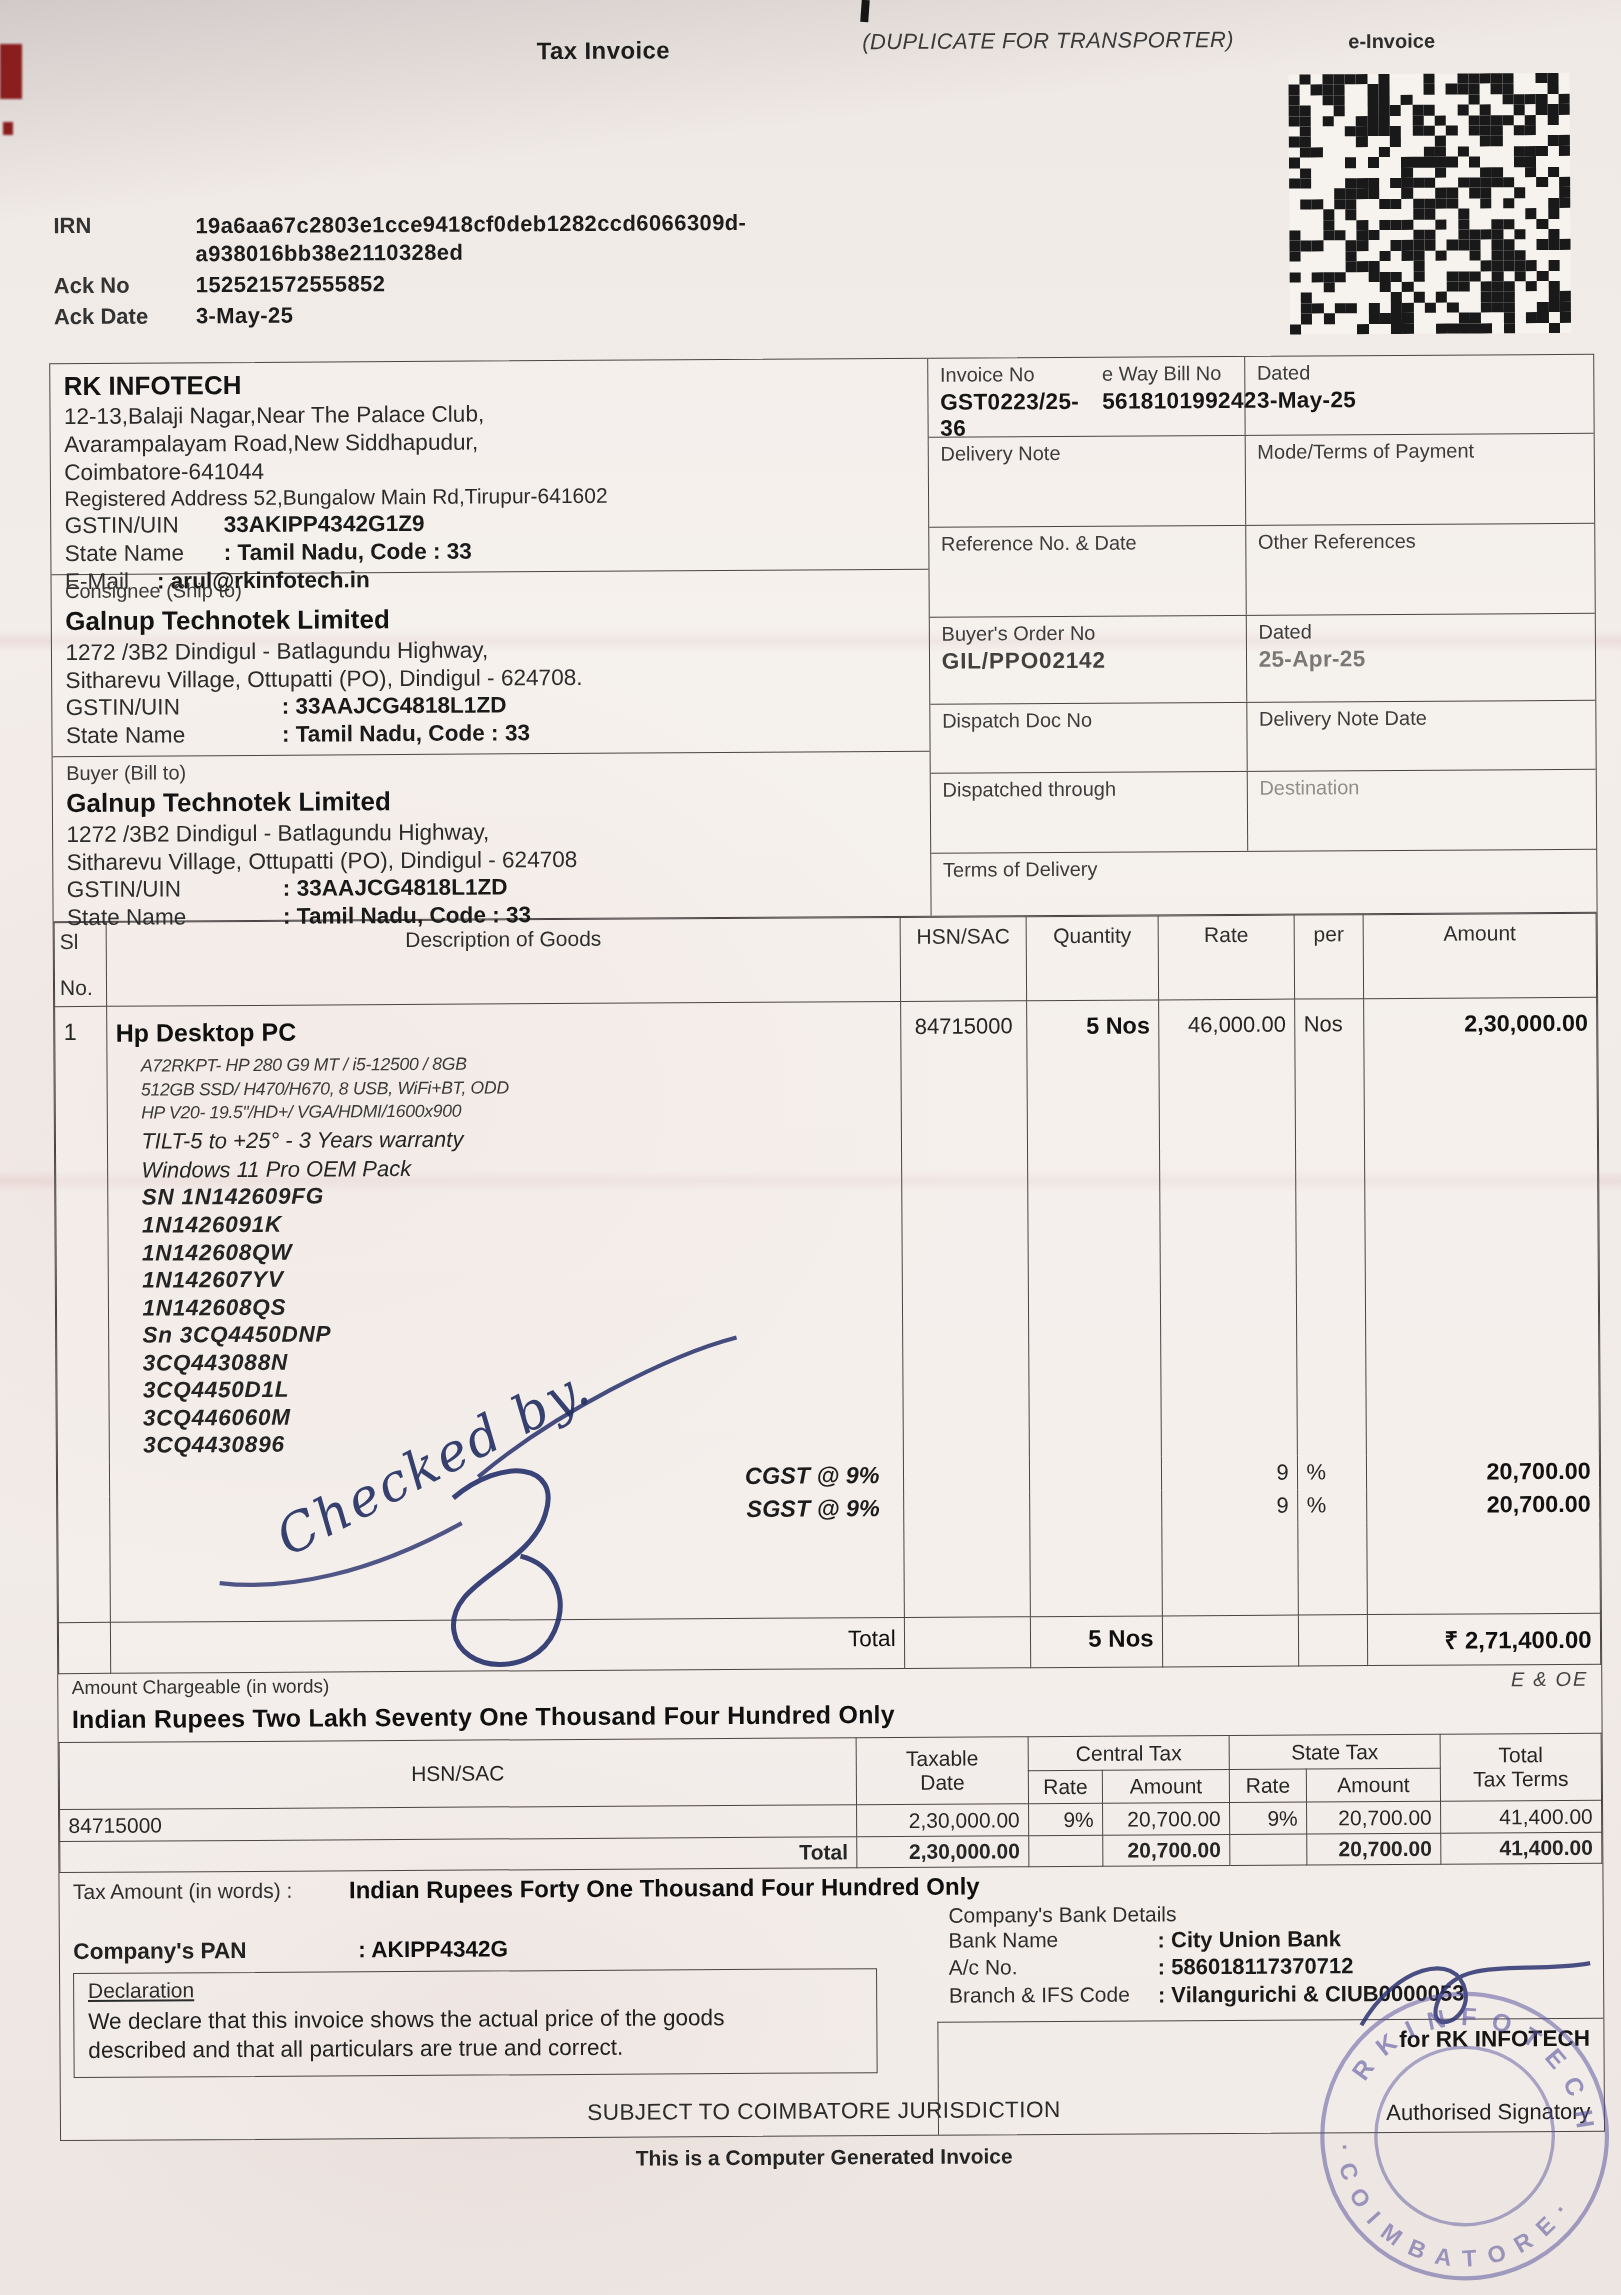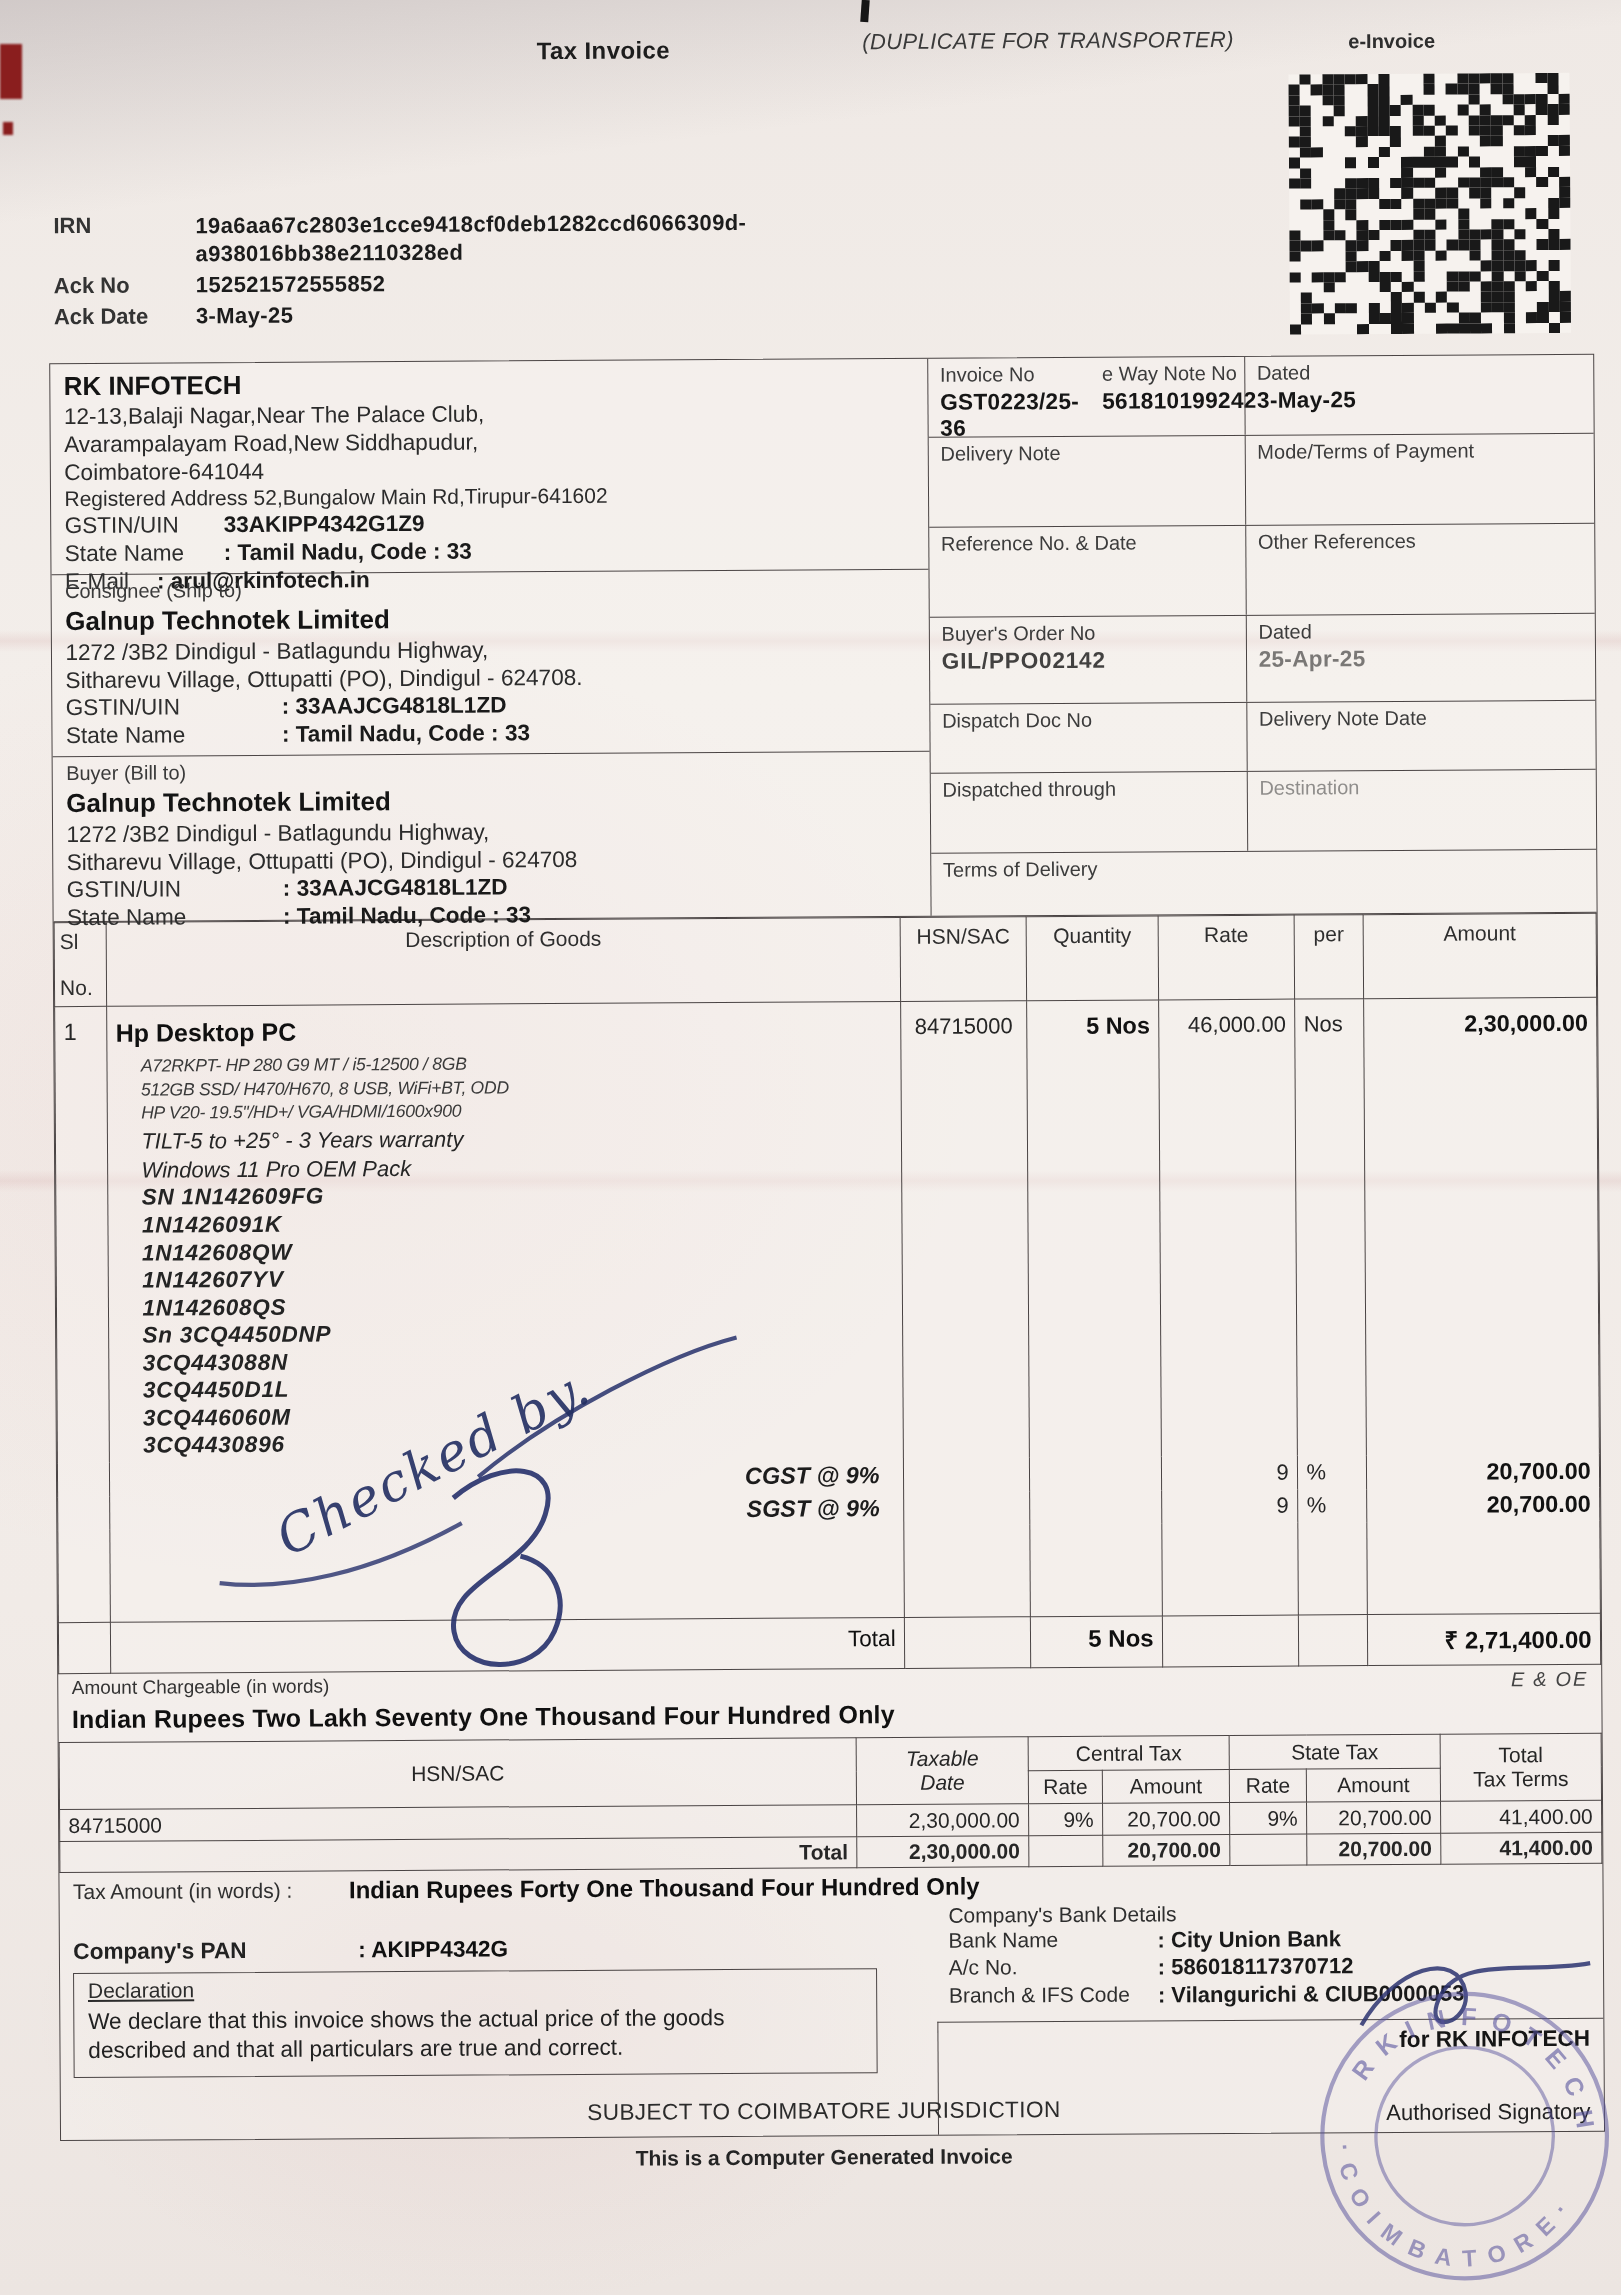--- a/index.html
+++ b/index.html
@@ -518,21 +518,21 @@
       </div>
 
       <div class="party-right">
         <div class="meta-row" style="height:79px;">
           <div class="m-left mcell" style="display:flex;padding:5px 0;">
             <div style="width:55%;padding:0 11.7px;">
               <div class="mlab">Invoice No</div>
               <div class="mval">GST0223/25-36</div>
             </div>
             <div style="width:45%;">
-              <div class="mlab">e Way Note No</div>
+              <div class="mlab">e Way Bill No</div>
               <div class="mval">561810199242</div>
             </div>
           </div>
           <div class="m-right mcell">
             <div class="mlab">Dated</div>
             <div class="mval">3-May-25</div>
           </div>
         </div>
         <div class="meta-row" style="height:90px;">
           <div class="m-left mcell">
@@ -688,21 +688,21 @@
           <col style="width:172px">
           <col style="width:74px">
         <col style="width:127px">
           <col style="width:77px">
           <col style="width:134px">
           <col>
       </colgroup>
       <tbody>
           <tr>
         <th rowspan="2" style="vertical-align:middle;">HSN/SAC</th>
-        <th rowspan="2" style="vertical-align:middle;font-style:italic;">
+        <th rowspan="2" style="vertical-align:middle;">
           <div>Taxable</div>
           <div>Date</div>
         </th>
         <th colspan="2">Central Tax</th>
         <th colspan="2">State Tax</th>
         <th rowspan="2" style="vertical-align:middle;">
           <div>Total</div>
           <div>Tax Terms</div>
         </th>
       </tr>

